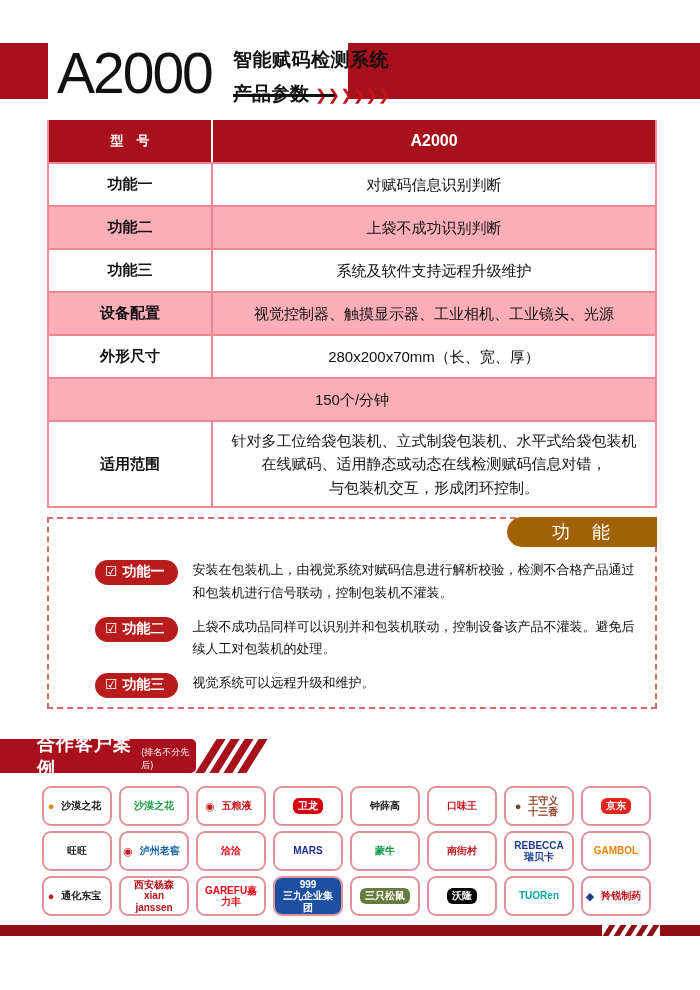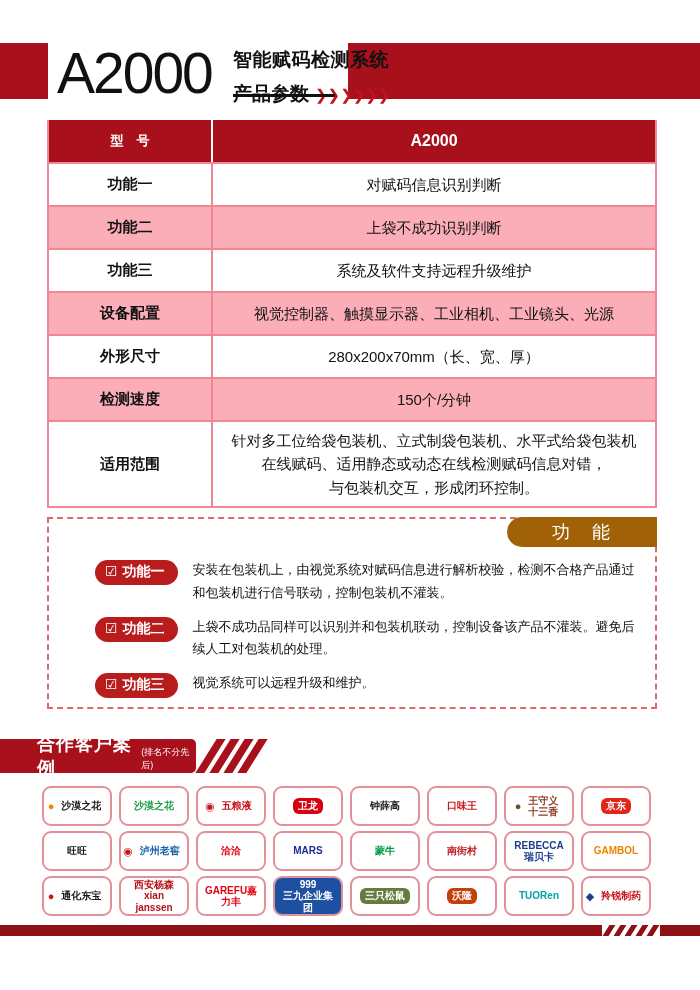--- a/index.html
+++ b/index.html
@@ -103,21 +103,20 @@
     </div>
     <div class="spec-row row-pink">
       <div class="spec-label">设备配置</div>
       <div class="spec-value">视觉控制器、触摸显示器、工业相机、工业镜头、光源</div>
     </div>
     <div class="spec-row row-white">
       <div class="spec-label">外形尺寸</div>
       <div class="spec-value">280x200x70mm（长、宽、厚）</div>
     </div>
     <div class="spec-row row-pink">
-      <div class="spec-label">检测速度</div>
       <div class="spec-value">150个/分钟</div>
     </div>
     <div class="spec-row row-white row-tall">
       <div class="spec-label">适用范围</div>
       <div class="spec-value">针对多工位给袋包装机、立式制袋包装机、水平式给袋包装机
 在线赋码、适用静态或动态在线检测赋码信息对错，
 与包装机交互，形成闭环控制。</div>
     </div>
   </div>
 
@@ -215,21 +214,21 @@
         <span class="logo-label" style="color: rgb(230, 0, 18);">GAREFU嘉力丰</span>
       </div>
       <div class="logo-card">
         <span class="logo-label" style="color: rgb(255, 255, 255); background-color: rgb(30, 80, 162);">999
 三九企业集团</span>
       </div>
       <div class="logo-card">
         <span class="logo-label" style="color: rgb(255, 255, 255); background-color: rgb(102, 124, 62);">三只松鼠</span>
       </div>
       <div class="logo-card">
-        <span class="logo-label" style="color: rgb(255, 255, 255); background-color: #c2410c;">沃隆</span>
+        <span class="logo-label" style="color: rgb(255, 255, 255); background-color: #000000;">沃隆</span>
       </div>
       <div class="logo-card">
         <span class="logo-label" style="color: rgb(0, 165, 168);">TUORen</span>
       </div>
       <div class="logo-card">
         <span class="logo-mark" style="color: rgb(29, 60, 143);">◆</span>
         <span class="logo-label" style="color: rgb(200, 22, 29);">羚锐制药</span>
       </div>
     </div>
 

